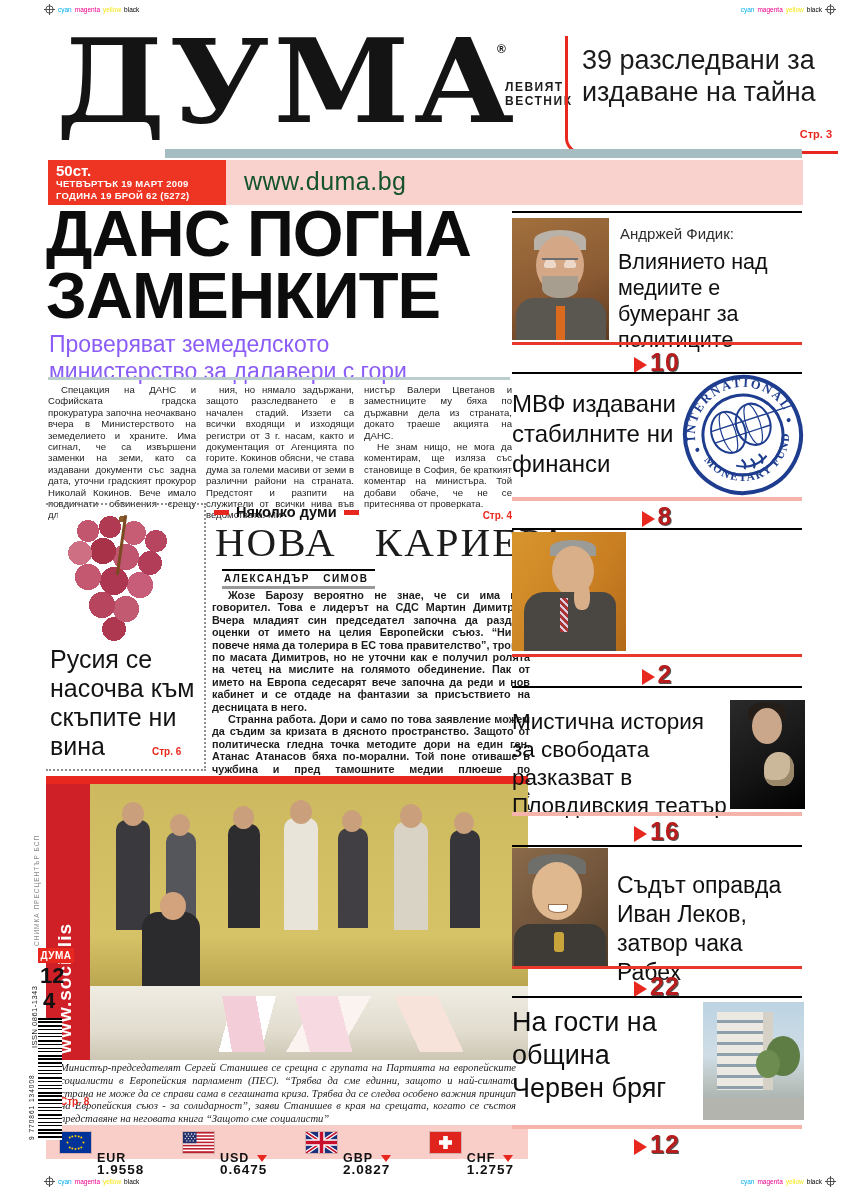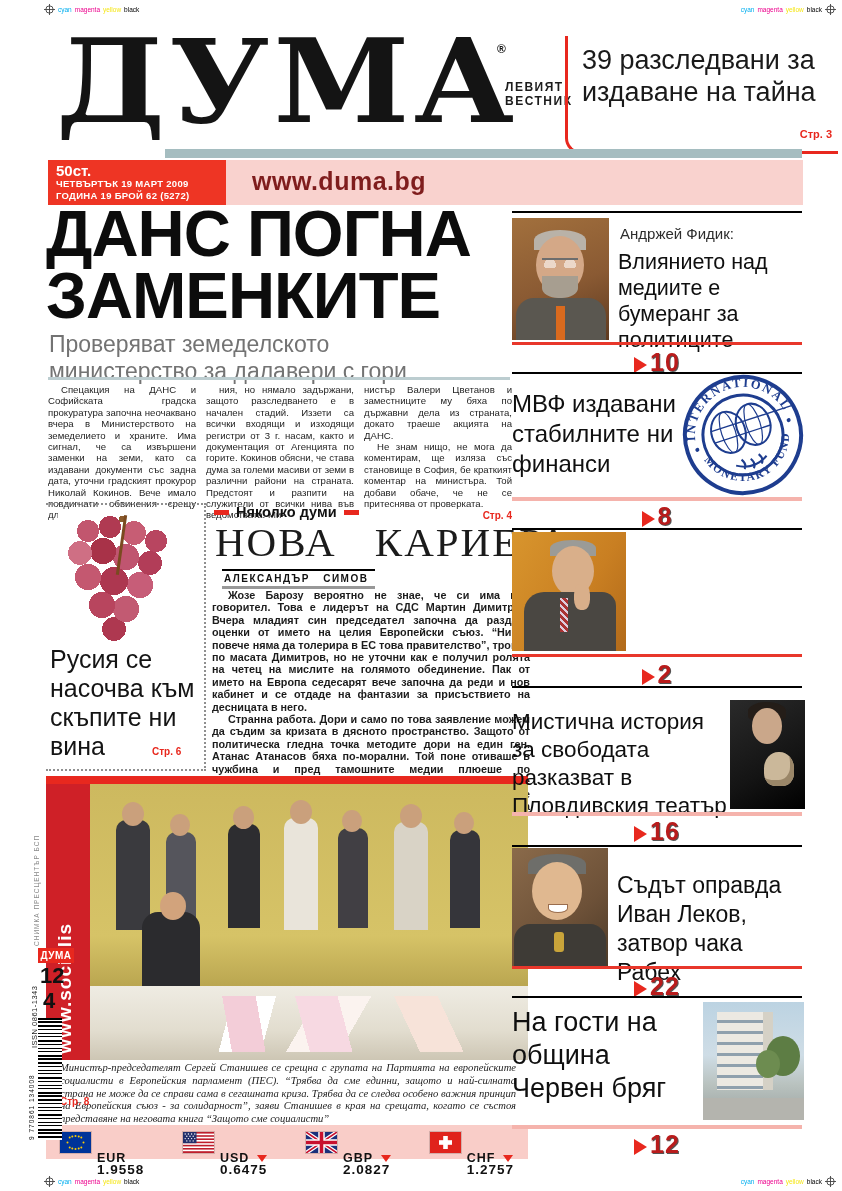--- a/index.html
+++ b/index.html
@@ -36,26 +36,26 @@
     font-size:27px; line-height:32px; color:#1a1a1a;
   }
   .teaser-page { position:absolute; right:6px; bottom:1px; color:#e8281e; font-size:11px; font-weight:bold; }
   .teal-bar { position:absolute; left:165px; top:149px; width:637px; height:9px; background:#a5bdc0; }
 
   .infobar { position:absolute; left:48px; top:160px; width:755px; height:45px; background:#f9d2ce; }
   .infobar-red { position:absolute; left:0; top:0; width:178px; height:45px; background:#ee3524;
     color:#fff; padding:3px 0 0 8px; }
   .ib-price { font-size:15px; font-weight:bold; line-height:15px; }
   .ib-line  { font-size:9.5px; font-weight:bold; line-height:12px; letter-spacing:.3px; }
-  .ib-site  { position:absolute; left:204px; top:7px; font-size:25px; font-weight:bold; color:#7f1d1d; letter-spacing:.5px; }
+  .ib-site  { position:absolute; left:196px; top:7px; font-size:25px; font-weight:normal; color:#14532d; letter-spacing:.5px; }
 
   
   .lead-headline { position:absolute; left:46px; top:203px; font-size:64px; line-height:62px;
     font-weight:bold; letter-spacing:-1px; color:#0c0c0c; transform:scaleX(1.02); transform-origin:left top; }
-  .lead-subhead { position:absolute; left:49px; top:331px; font-size:23px; line-height:27px; color:#737373; }
+  .lead-subhead { position:absolute; left:49px; top:331px; font-size:23px; line-height:27px; color:#8b5cf6; }
   .lead-rule { position:absolute; left:48px; top:377px; width:462px; height:3px; background:#bccdd0; }
   .lead-col { position:absolute; top:384px; width:148px; font-size:9.6px; line-height:11.4px;
     text-align:justify; color:#1d1d1d; }
   .lead-col p { text-indent:13px; }
   .col-a { left:48px; } .col-b { left:206px; } .col-c { left:364px; }
   .pageref { color:#e8281e; font-weight:bold; font-size:10px; }
   .lead-pageref { text-align:right; text-indent:0 !important; margin-top:1px; }
 
   
   .wine-box { position:absolute; left:46px; top:503px; width:160px; height:268px;

